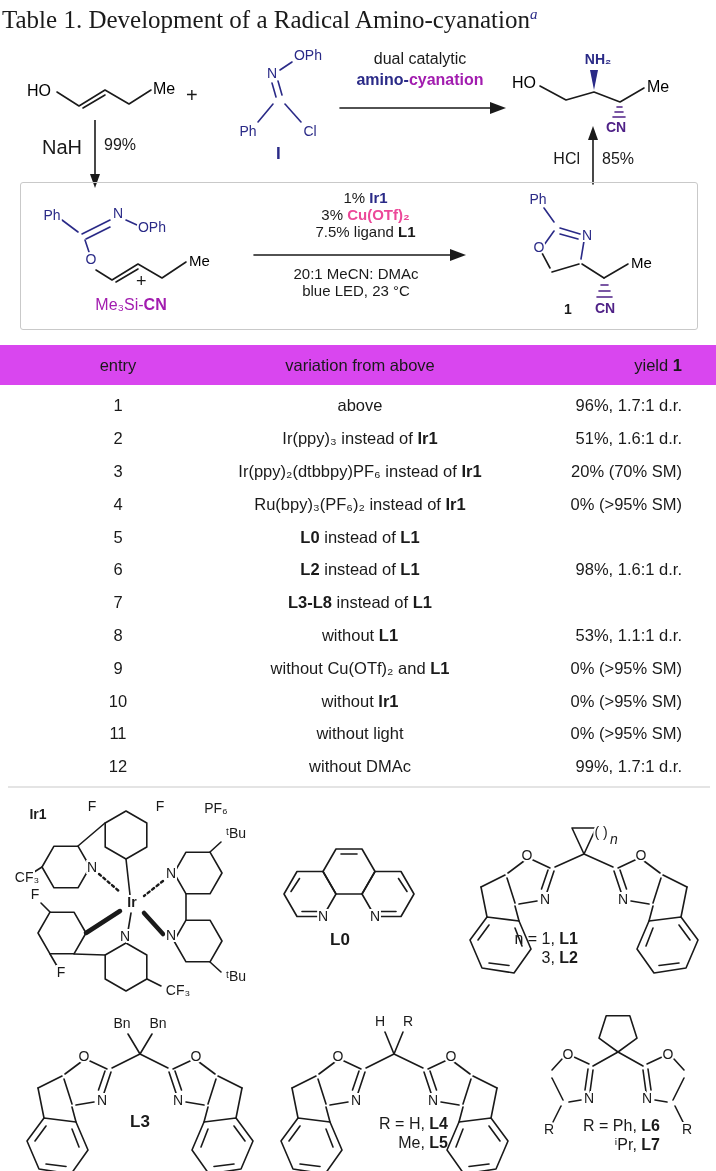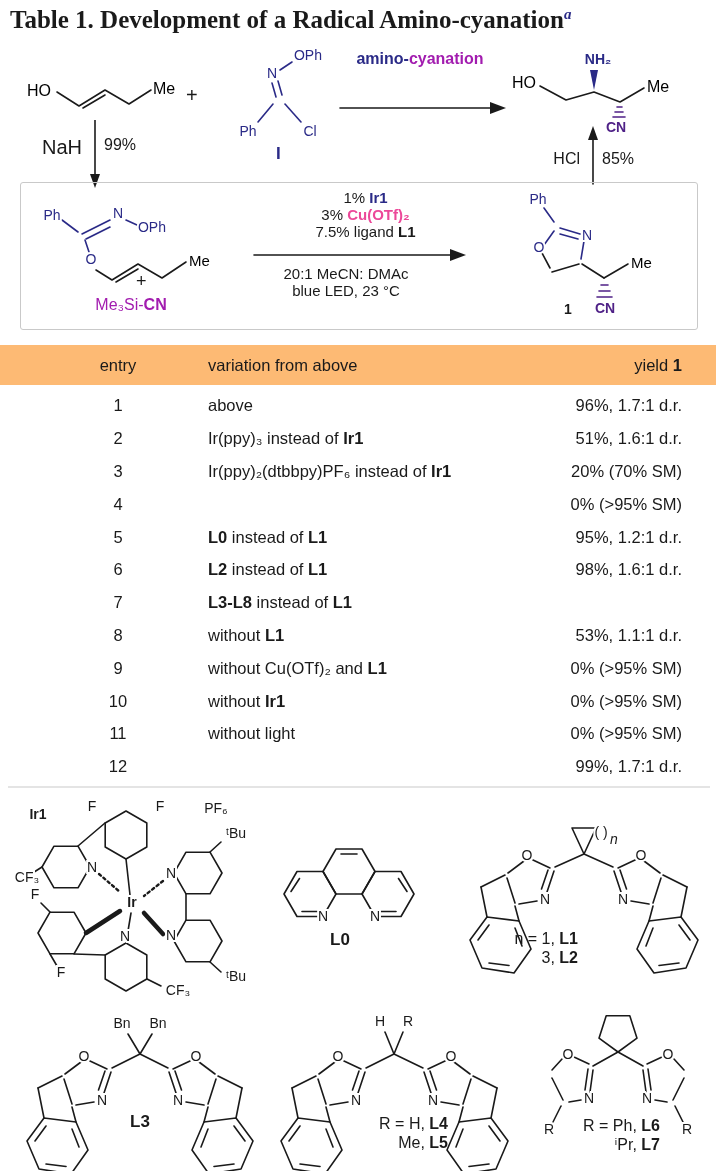--- a/index.html
+++ b/index.html
@@ -21,24 +21,24 @@
   svg .thick{stroke-width:4.5}
   svg .hashb{stroke-dasharray:2.5,3.2;stroke-width:2.4}
   svg .ah{fill:#1a1a1a;stroke:none}
   svg .wedge{fill:#2a2a87;stroke:none}
   svg text{font-family:"Liberation Sans","DejaVu Sans",sans-serif;stroke:none}
   .atom{font-size:14px;text-anchor:middle;paint-order:stroke;stroke:#fff;stroke-width:4px;fill:#1a1a1a}
   .atom.nvt{fill:#2a2a87}
   .atom.ppt{fill:#4f2187}
   .atom.bold{font-weight:bold}
   
-  #thead{position:absolute;left:0;top:345px;width:716px;height:40px;background:#fdba74}
+  #thead{position:absolute;left:0;top:345px;width:716px;height:40px;background:#d946ef}
   .hcell,.tcell{position:absolute;top:50%;transform:translateY(-50%);font-size:16.5px}
   .c0{left:58px;width:120px;text-align:center}
-  .c1{left:208px;width:320px;}
+  .c1{left:200px;width:320px;text-align:center}
   .c2{left:492px;width:190px;text-align:right}
   #trows{position:absolute;left:0;top:389px;width:716px}
   .trow{position:relative;height:32.8px}
   #sep{position:absolute;left:8px;top:786px;width:702px;height:2px;background:#e4e4e4}
   .cap{font-size:16px;line-height:19px}
   .slabel{font-size:17px;font-weight:bold}
 </style>
 </head>
 <body>
 
@@ -57,21 +57,21 @@
         <line x1="12" y1="54" x2="18" y2="84"></line>
         <line x1="50" y1="88" x2="46" y2="73"></line>
         <polygon points="18,84 50,88 62,116 45,140 13,135 1,107"></polygon>
         <line x1="46" y1="95" x2="53" y2="113"></line>
         <line x1="40" y1="132.5" x2="20" y2="130"></line>
         <line x1="9" y1="107" x2="20" y2="92"></line>
       </g>
     </defs>
   </svg>
 
-  <div class="abs serif" style="left:10px;top:6px;width:700px;font-size:25px;font-weight:bold">
+  <div class="abs serif" style="left:2px;top:6px;width:700px;font-size:25px;font-weight:normal">
     <span>Table 1. Development of a Radical Amino-cyanation</span><sup class="nv" style="font-style:italic;font-size:15px">a</sup>
   </div>
 
   <svg class="abs" style="left:25px;top:64px" width="162" height="56">
     <text x="2" y="32" font-size="16">HO</text>
     <polyline points="32,28 54,42 80,26 104,40 126,26"></polyline>
     <line x1="58" y1="44" x2="80" y2="31"></line>
     <text x="128" y="30" font-size="16">Me</text>
   </svg>
 
@@ -84,20 +84,21 @@
     <line class="nvs" x1="51" y1="62" x2="36" y2="80"></line>
     <line class="nvs" x1="63" y1="62" x2="79" y2="80"></line>
     <text class="atom nvt" x="50" y="36">N</text>
     <text class="atom nvt" x="86" y="18">OPh</text>
     <text class="atom nvt" x="26" y="94">Ph</text>
     <text class="atom nvt" x="88" y="94">Cl</text>
   </svg>
   <div class="abs nv b" style="left:276px;top:144px;font-size:17px">I</div>
 
   <div class="abs ctr" style="left:330px;top:48px;width:180px;font-size:16px;line-height:21px">
+    <div>dual catalytic</div>
     <div class="b"><span class="nv">amino-</span><span class="pp">cyanation</span></div>
   </div>
   <svg class="abs" style="left:338px;top:98px" width="172" height="20">
     <line x1="2" y1="10" x2="154" y2="10"></line>
     <polygon class="ah" points="152,4 152,16 168,10"></polygon>
   </svg>
 
   <svg class="abs" style="left:510px;top:44px" width="205" height="100">
     <text x="2" y="44" font-size="16">HO</text>
     <polyline points="30,42 56,56 84,48 110,58 134,44"></polyline>
@@ -145,21 +146,21 @@
 
   <div class="abs ctr" style="left:268px;top:189px;width:195px;font-size:15px;line-height:17px">
     <div><span>1%</span> <span class="b nv">Ir1</span></div>
     <div><span>3%</span> <span class="b gr">Cu(OTf)₂</span></div>
     <div><span>7.5% ligand</span> <span class="b">L1</span></div>
   </div>
   <svg class="abs" style="left:252px;top:247px" width="218" height="16">
     <line x1="2" y1="8" x2="200" y2="8"></line>
     <polygon class="ah" points="198,2 198,14 214,8"></polygon>
   </svg>
-  <div class="abs ctr" style="left:242px;top:265px;width:208px;font-size:15px;line-height:17px">
+  <div class="abs ctr" style="left:252px;top:265px;width:208px;font-size:15px;line-height:17px">
     <div>20:1 MeCN: DMAc</div>
     <div>blue LED, 23 °C</div>
   </div>
 
   <svg class="abs" style="left:500px;top:190px" width="178" height="138">
     <line class="nvs" x1="44" y1="18" x2="54" y2="32"></line>
     <line class="nvs" x1="44" y1="55" x2="54" y2="41"></line>
     <line class="nvs" x1="60" y1="38" x2="80" y2="44"></line>
     <line class="nvs" x1="60" y1="44" x2="78" y2="49"></line>
     <line class="nvs" x1="84" y1="51" x2="81" y2="69"></line>
@@ -194,26 +195,26 @@
         <div class="tcell c1">Ir(ppy)₃ instead of <b>Ir1</b></div>
         <div class="tcell c2">51%, 1.6:1 d.r.</div>
       </div>
       <div class="trow">
         <div class="tcell c0">3</div>
         <div class="tcell c1">Ir(ppy)₂(dtbbpy)PF₆ instead of <b>Ir1</b></div>
         <div class="tcell c2">20% (70% SM)</div>
       </div>
       <div class="trow">
         <div class="tcell c0">4</div>
+        <div class="tcell c1">Ru(bpy)₃(PF₆)₂ instead of <b>Ir1</b></div>
         <div class="tcell c2">0% (&gt;95% SM)</div>
       </div>
       <div class="trow">
         <div class="tcell c0">5</div>
         <div class="tcell c1"><b>L0</b> instead of <b>L1</b></div>
-        <div class="tcell c2">95%, 1.2:1 d.r.</div>
       </div>
       <div class="trow">
         <div class="tcell c0">6</div>
         <div class="tcell c1"><b>L2</b> instead of <b>L1</b></div>
         <div class="tcell c2">98%, 1.6:1 d.r.</div>
       </div>
       <div class="trow">
         <div class="tcell c0">7</div>
         <div class="tcell c1"><b>L3-L8</b> instead of <b>L1</b></div>
       </div>
@@ -232,20 +233,21 @@
         <div class="tcell c1">without <b>Ir1</b></div>
         <div class="tcell c2">0% (&gt;95% SM)</div>
       </div>
       <div class="trow">
         <div class="tcell c0">11</div>
         <div class="tcell c1">without light</div>
         <div class="tcell c2">0% (&gt;95% SM)</div>
       </div>
       <div class="trow">
         <div class="tcell c0">12</div>
+        <div class="tcell c1">without DMAc</div>
         <div class="tcell c2">99%, 1.7:1 d.r.</div>
       </div>
     </div>
   <div id="sep"></div>
 
   <svg class="abs" style="left:8px;top:793px" width="252" height="212">
     <polygon points="118.0,66.0 97.2,54.0 97.2,30.0 118.0,18.0 138.8,30.0 138.8,54.0"></polygon>
     <polygon points="82.0,74.0 70.0,94.8 46.0,94.8 34.0,74.0 46.0,53.2 70.0,53.2"></polygon>
     <polygon points="78.0,140.0 66.0,160.8 42.0,160.8 30.0,140.0 42.0,119.2 66.0,119.2"></polygon>
     <polygon points="118.0,198.0 97.2,186.0 97.2,162.0 118.0,150.0 138.8,162.0 138.8,186.0"></polygon>

